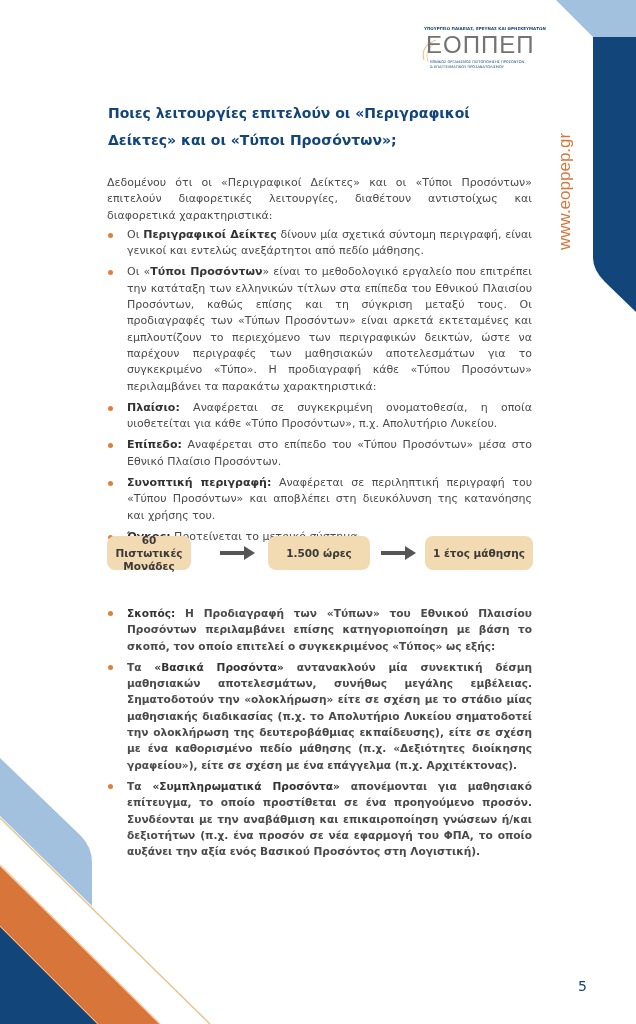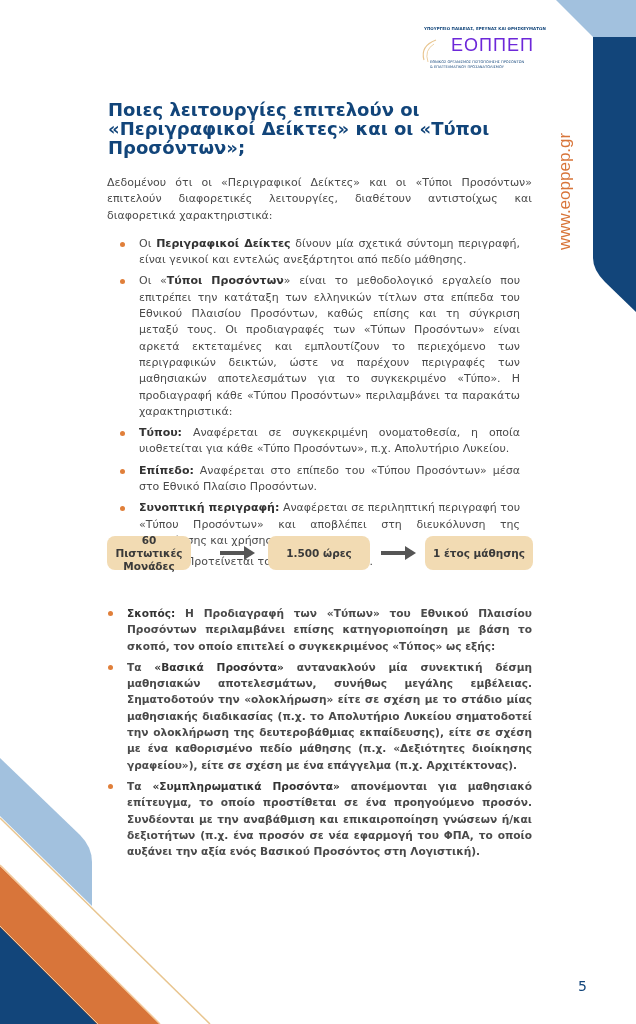--- a/index.html
+++ b/index.html
@@ -9,39 +9,39 @@
     font-family: "DejaVu Sans", "Liberation Sans", sans-serif;
     color: #4a4a4a;
   }
   .deco { position: absolute; left: 0; top: 0; }
   .logo { position: absolute; left: 418px; top: 26px; width: 122px; height: 56px; }
   .logo .ministry {
     position: absolute; left: 6px; top: 0; font-size: 4px; letter-spacing: 0.05px;
     color: #12457a; font-weight: bold; white-space: nowrap;
   }
   .logo .brand {
-    position: absolute; left: 8px; top: 6px; font-size: 18px; line-height: 26px;
-    color: #6d28d9; font-family: "Liberation Sans", sans-serif; letter-spacing: 1px; margin-left: 25px;
+    position: absolute; left: 8px; top: 6px; font-size: 24px; line-height: 26px;
+    color: #737373; font-family: "Liberation Sans", sans-serif; letter-spacing: 1px;
   }
   .logo .swoosh { position: absolute; left: 0; top: 10px; }
   .logo .sub {
     position: absolute; left: 12px; font-size: 3.6px; color: #12457a; white-space: nowrap;
   }
   .url {
     position: absolute; left: 555px; top: 250px; transform-origin: left top;
     transform: rotate(-90deg); font-size: 17px; color: #d8753a; white-space: nowrap;
     font-family: "Liberation Sans", sans-serif;
   }
   .title {
     position: absolute; left: 108px; top: 100px; width: 420px; margin: 0;
-    font-size: 18px; line-height: 19px; color: #12457a; font-weight: bold;
+    font-size: 14px; line-height: 27px; color: #12457a; font-weight: bold;
   }
   .content { position: absolute; left: 107px; top: 175px; width: 425px; font-size: 11px; line-height: 16.3px; }
   .content p { margin: 0 0 3px 0; text-align: justify; }
-  .content ul { list-style: none; margin: 12px; padding: 0; }
+  .content ul { list-style: none; margin: 0; padding: 0; }
   .content li { position: relative; padding-left: 20px; margin-bottom: 5px; text-align: justify; }
   .content li::before {
     content: ""; position: absolute; left: 1px; top: 6px; width: 5px; height: 5px;
     border-radius: 50%; background: #e07f3a;
   }
   .content b { color: #333; }
   .flow { position: absolute; top: 536px; left: 107px; height: 34px; }
   .flow .box {
     position: absolute; top: 0; height: 34px; background: #f2dbb3; border-radius: 8px;
     display: flex; align-items: center; justify-content: center; text-align: center;
@@ -91,21 +91,21 @@
 
 <div class="url">www.eoppep.gr</div>
 
 <h1 class="title">Ποιες λειτουργίες επιτελούν οι «Περιγραφικοί Δείκτες» και οι «Τύποι Προσόντων»;</h1>
 
 <div class="content">
   <p>Δεδομένου ότι οι «Περιγραφικοί Δείκτες» και οι «Τύποι Προσόντων» επιτελούν διαφορετικές λειτουργίες, διαθέτουν αντιστοίχως και διαφορετικά χαρακτηριστικά:</p>
   <ul>
     <li><span>Οι </span><b>Περιγραφικοί Δείκτες</b><span> δίνουν μία σχετικά σύντομη περιγραφή, είναι γενικοί και εντελώς ανεξάρτητοι από πεδίο μάθησης.</span></li>
     <li><span>Οι «</span><b>Τύποι Προσόντων</b><span>» είναι το μεθοδολογικό εργαλείο που επιτρέπει την κατάταξη των ελληνικών τίτλων στα επίπεδα του Εθνικού Πλαισίου Προσόντων, καθώς επίσης και τη σύγκριση μεταξύ τους. Οι προδιαγραφές των «Τύπων Προσόντων» είναι αρκετά εκτεταμένες και εμπλουτίζουν το περιεχόμενο των περιγραφικών δεικτών, ώστε να παρέχουν περιγραφές των μαθησιακών αποτελεσμάτων για το συγκεκριμένο «Τύπο». Η προδιαγραφή κάθε «Τύπου Προσόντων» περιλαμβάνει τα παρακάτω χαρακτηριστικά:</span></li>
-    <li><span></span><b>Τύπου:</b><span> Αναφέρεται σε συγκεκριμένη ονοματοθεσία, η οποία υιοθετείται για κάθε «Τύπο Προσόντων», π.χ. Απολυτήριο Λυκείου.</span></li>
+    <li><span></span><b>Πλαίσιο:</b><span> Αναφέρεται σε συγκεκριμένη ονοματοθεσία, η οποία υιοθετείται για κάθε «Τύπο Προσόντων», π.χ. Απολυτήριο Λυκείου.</span></li>
     <li><span></span><b>Επίπεδο:</b><span> Αναφέρεται στο επίπεδο του «Τύπου Προσόντων» μέσα στο Εθνικό Πλαίσιο Προσόντων.</span></li>
     <li><span></span><b>Συνοπτική περιγραφή:</b><span> Αναφέρεται σε περιληπτική περιγραφή του «Τύπου Προσόντων» και αποβλέπει στη διευκόλυνση της κατανόησης και χρήσης του.</span></li>
     <li><span></span><b>Όγκος:</b><span> Προτείνεται το μετρικό σύστημα.</span></li>
   </ul>
 </div>
 
 <div class="flow">
   <div class="box" style="left:0;width:84px;">60 Πιστωτικές Μονάδες</div>
   <svg class="arrow" style="left:113px;" width="36" height="16">
     <line x1="0" y1="8" x2="26" y2="8" stroke="#555" stroke-width="4"></line>

